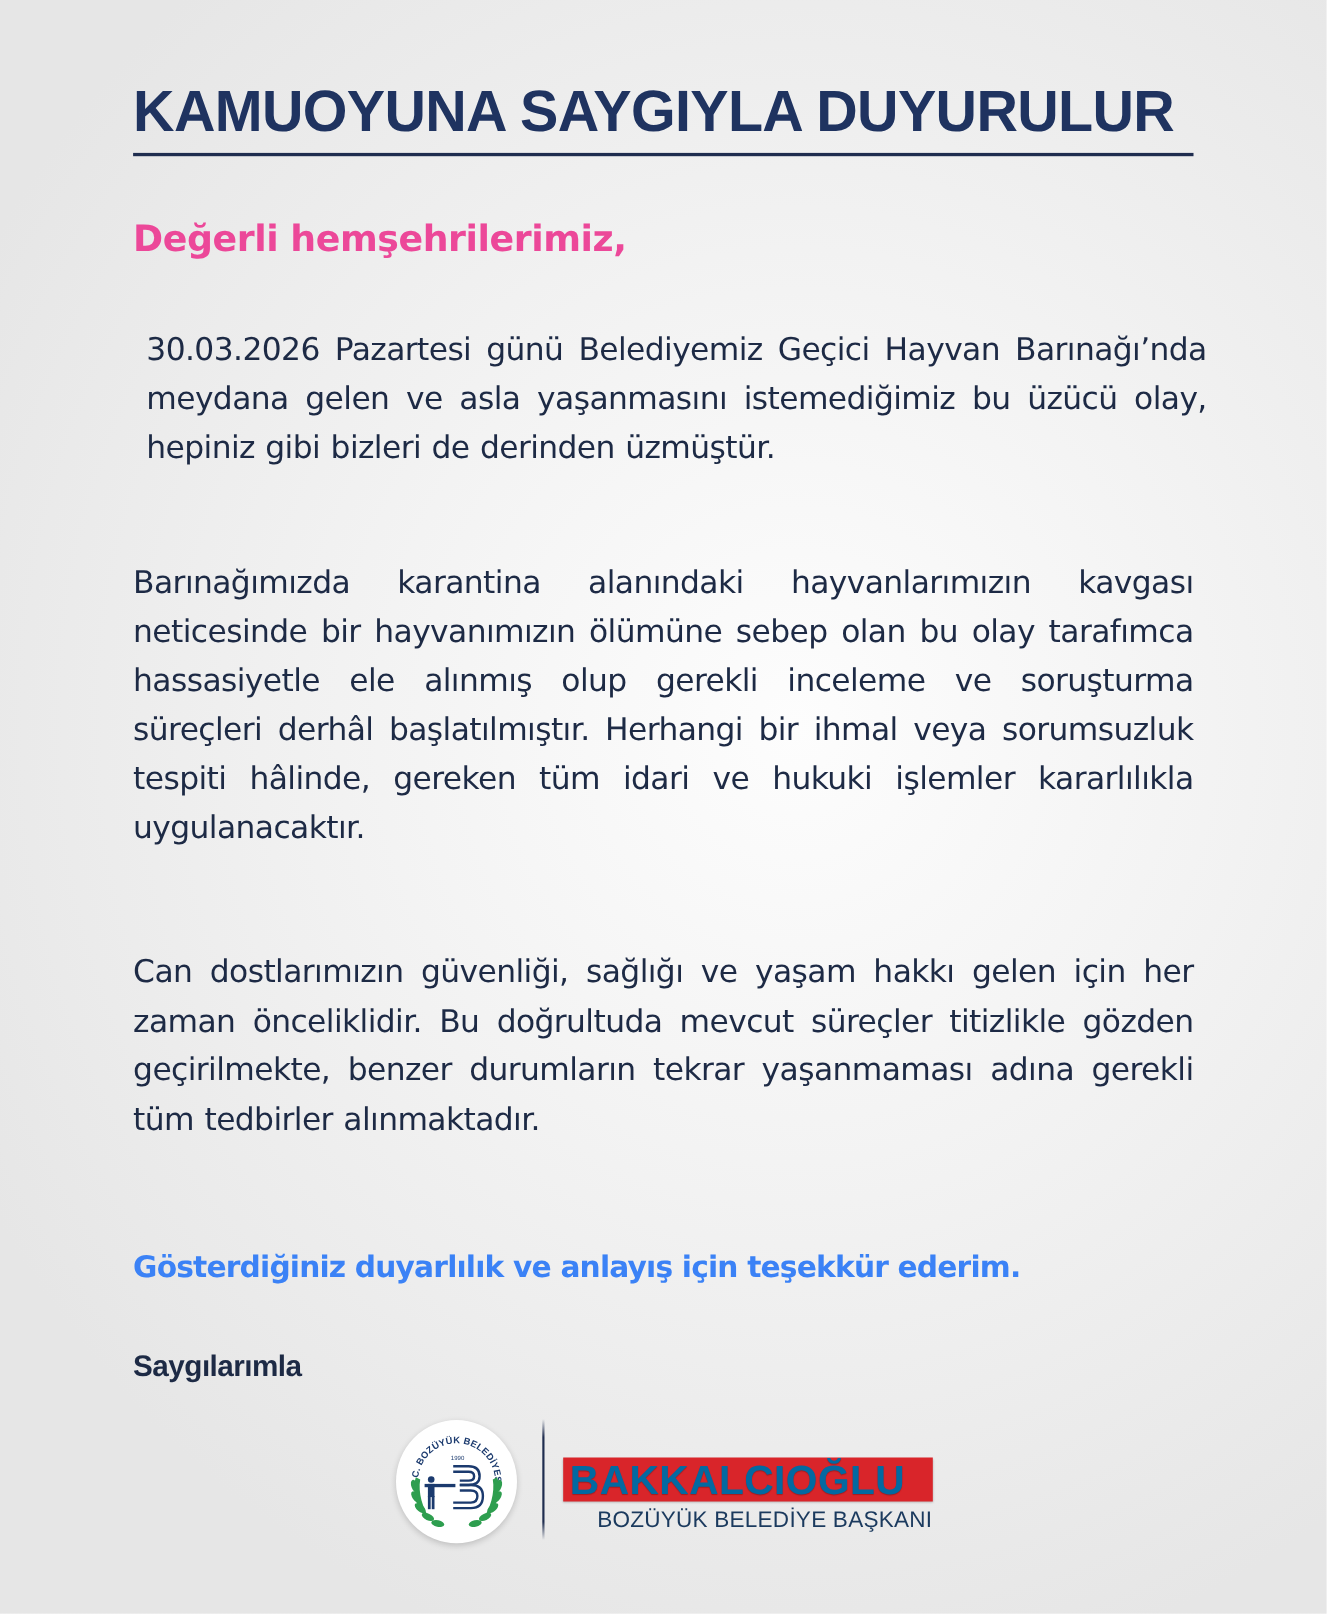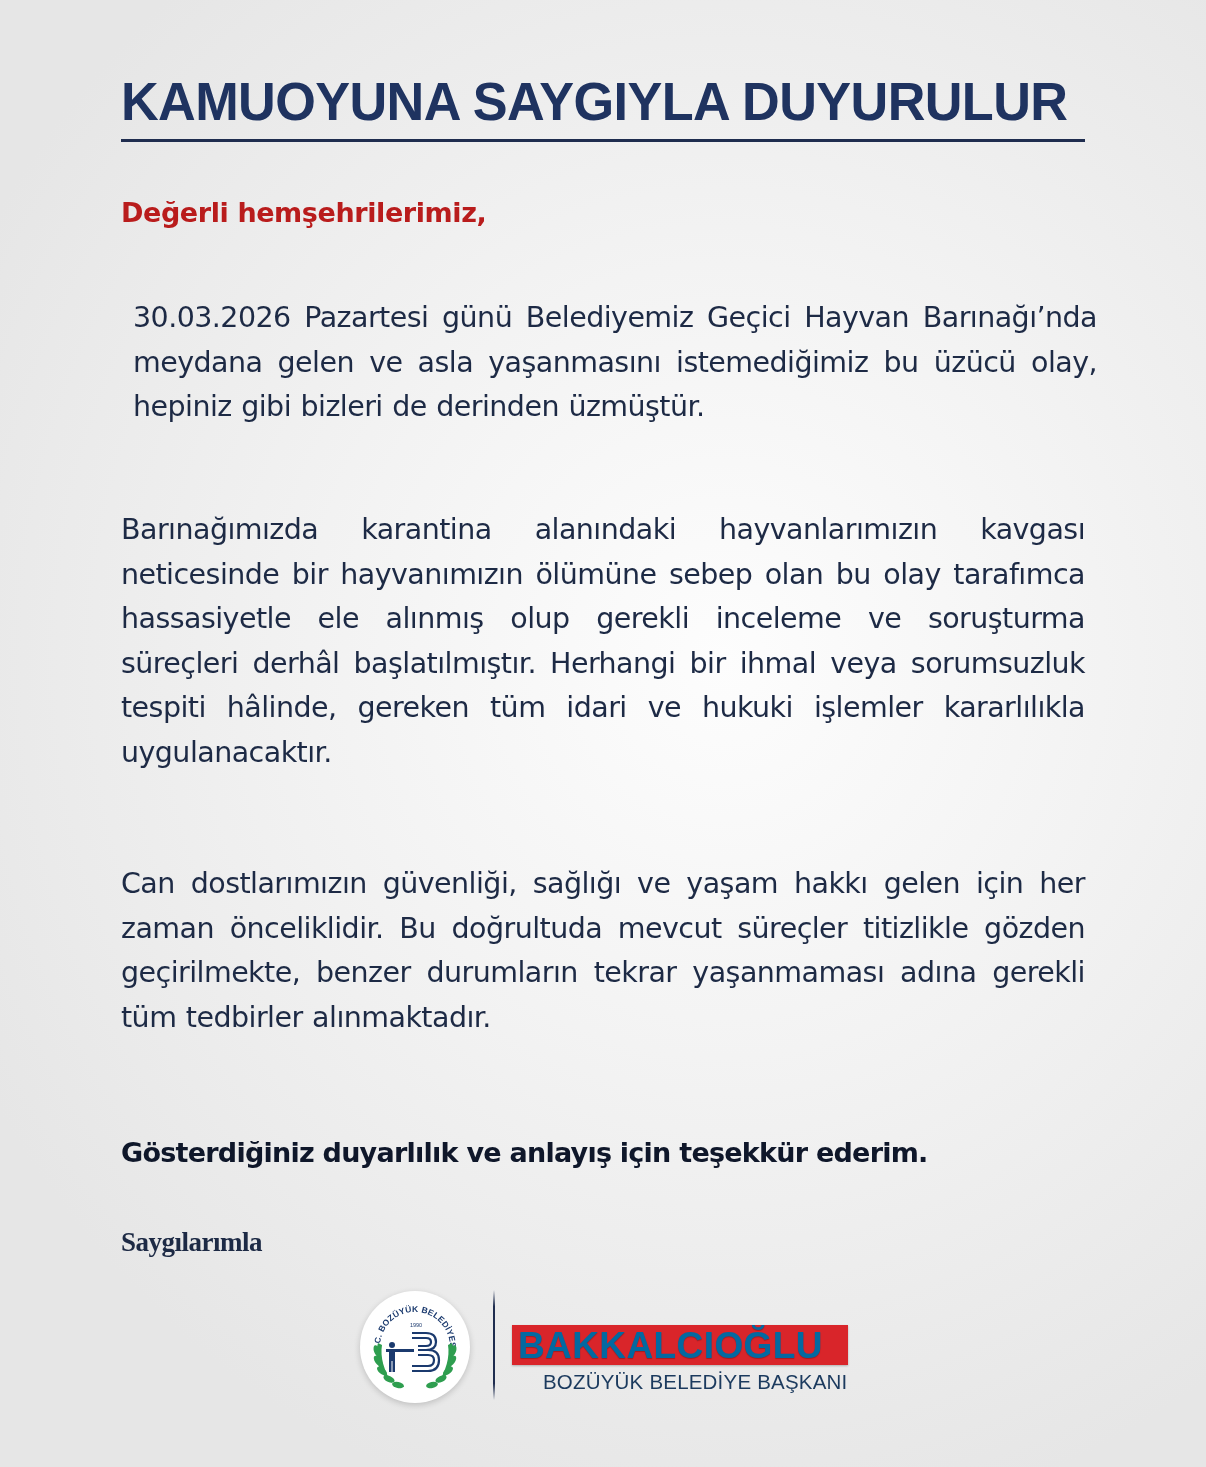--- a/index.html
+++ b/index.html
@@ -43,22 +43,22 @@
       width: 964px;
       height: 3px;
       background: #1f2d4f;
     }
     .greeting {
       position: absolute;
       top: 197px;
       left: 0;
       font-family: "DejaVu Sans", sans-serif;
       font-weight: 700;
-      font-size: 27px;
-      color: #b91c1c;
+      font-size: 33px;
+      color: #ec4899;
       letter-spacing: -0.4px;
     }
     .para {
       position: absolute;
       left: 0;
       width: 964px;
       font-family: "DejaVu Sans", sans-serif;
       font-size: 28.5px;
       line-height: 44.5px;
       color: #1d2a45;
@@ -70,29 +70,29 @@
     .para-1 { top: 284px; }
     .para-2 { top: 508px; }
     .para-3 { top: 862px; }
     .closing {
       position: absolute;
       top: 1137px;
       left: 0;
       font-family: "DejaVu Sans", sans-serif;
       font-weight: 700;
       font-size: 27px;
-      color: #0f172a;
+      color: #3b82f6;
       letter-spacing: -0.75px;
       white-space: nowrap;
     }
     .regards {
       position: absolute;
       top: 1227px;
       left: 0;
-      font-family: Liberation Serif, serif;
+      font-family: Liberation Sans, sans-serif;
       font-weight: 700;
       font-size: 27px;
       color: #1d2a45;
       letter-spacing: -0.5px;
     }
     
     .seal {
       position: absolute;
       left: 360px;
       top: 1291px;

